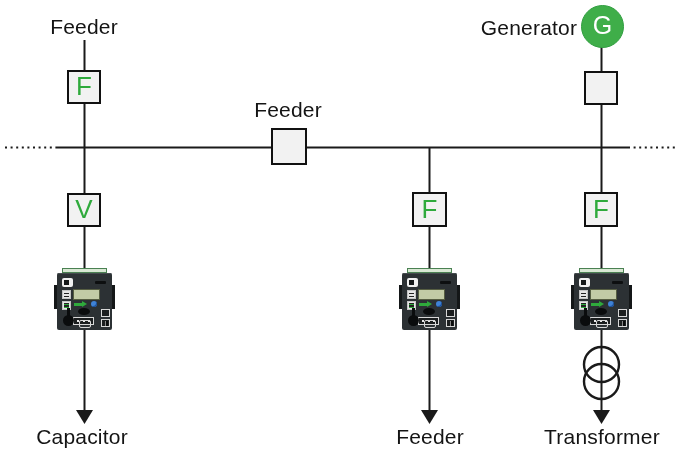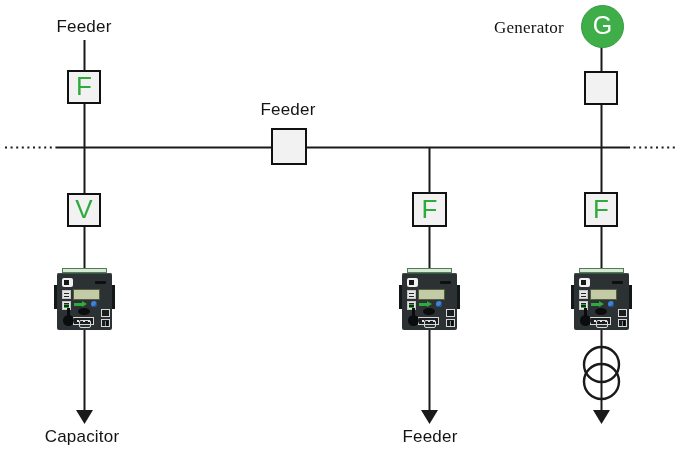--- a/index.html
+++ b/index.html
@@ -15,21 +15,21 @@
   }
   html,body{margin:0;padding:0;background:#ffffff;}
   #canvas{
     position:relative;width:682px;height:450px;background:#ffffff;overflow:hidden;
     font-family:"Liberation Sans", sans-serif;color:#111;
   }
   #wires{position:absolute;left:0;top:0;pointer-events:none;}
 
   .lbl{
     position:absolute;transform:translateX(-50%);
-    font-size:17px;line-height:19px;color:#141414;white-space:nowrap;letter-spacing:0.2px;
+    font-size:21px;line-height:19px;color:#141414;white-space:nowrap;letter-spacing:0.2px;
   }
 
   .fbox{
     position:absolute;box-sizing:border-box;
     width:34px;height:34px;background:var(--box-fill);border:2px solid #111;
     display:flex;align-items:center;justify-content:center;
   }
   .fbox .fn{
     font-size:26px;line-height:26px;color:var(--green);font-weight:400;
     transform:translateY(-1px);
@@ -93,24 +93,25 @@
     <line x1="601.5" y1="46" x2="601.5" y2="411" stroke="#1a1a1a" stroke-width="2"></line>
     <polygon points="593,410 610,410 601.5,424" fill="#1a1a1a"></polygon>
 
     <g>
       <circle cx="601.5" cy="364.5" r="17.5" fill="none" stroke="#1a1a1a" stroke-width="2.4"></circle>
       <circle cx="601.5" cy="381.5" r="17.5" fill="none" stroke="#1a1a1a" stroke-width="2.4"></circle>
     </g>
   </svg>
 
   <div class="lbl" style="left:84px;top:17px;">Feeder</div>
-  <div class="lbl" style="left:529px;top:18px;font-family:Liberation Serif, serif;">Generator</div>
+  <div class="lbl" style="left:529px;top:18px;">Generator</div>
   <div class="lbl" style="left:288px;top:100px;">Feeder</div>
   <div class="lbl" style="left:82px;top:427px;">Capacitor</div>
   <div class="lbl" style="left:430px;top:427px;">Feeder</div>
+  <div class="lbl" style="left:602px;top:427px;">Transformer</div>
 
   <div class="gcircle" style="left:581px;top:5px;">
     <span class="fn">G</span>
   </div>
 
   <div class="fbox" style="left:67px;top:70px;">
     <span class="fn">F</span>
   </div>
   <div class="fbox" style="left:271px;top:128px;width:36px;height:37px;"></div>
   <div class="fbox" style="left:584px;top:71px;"></div>

